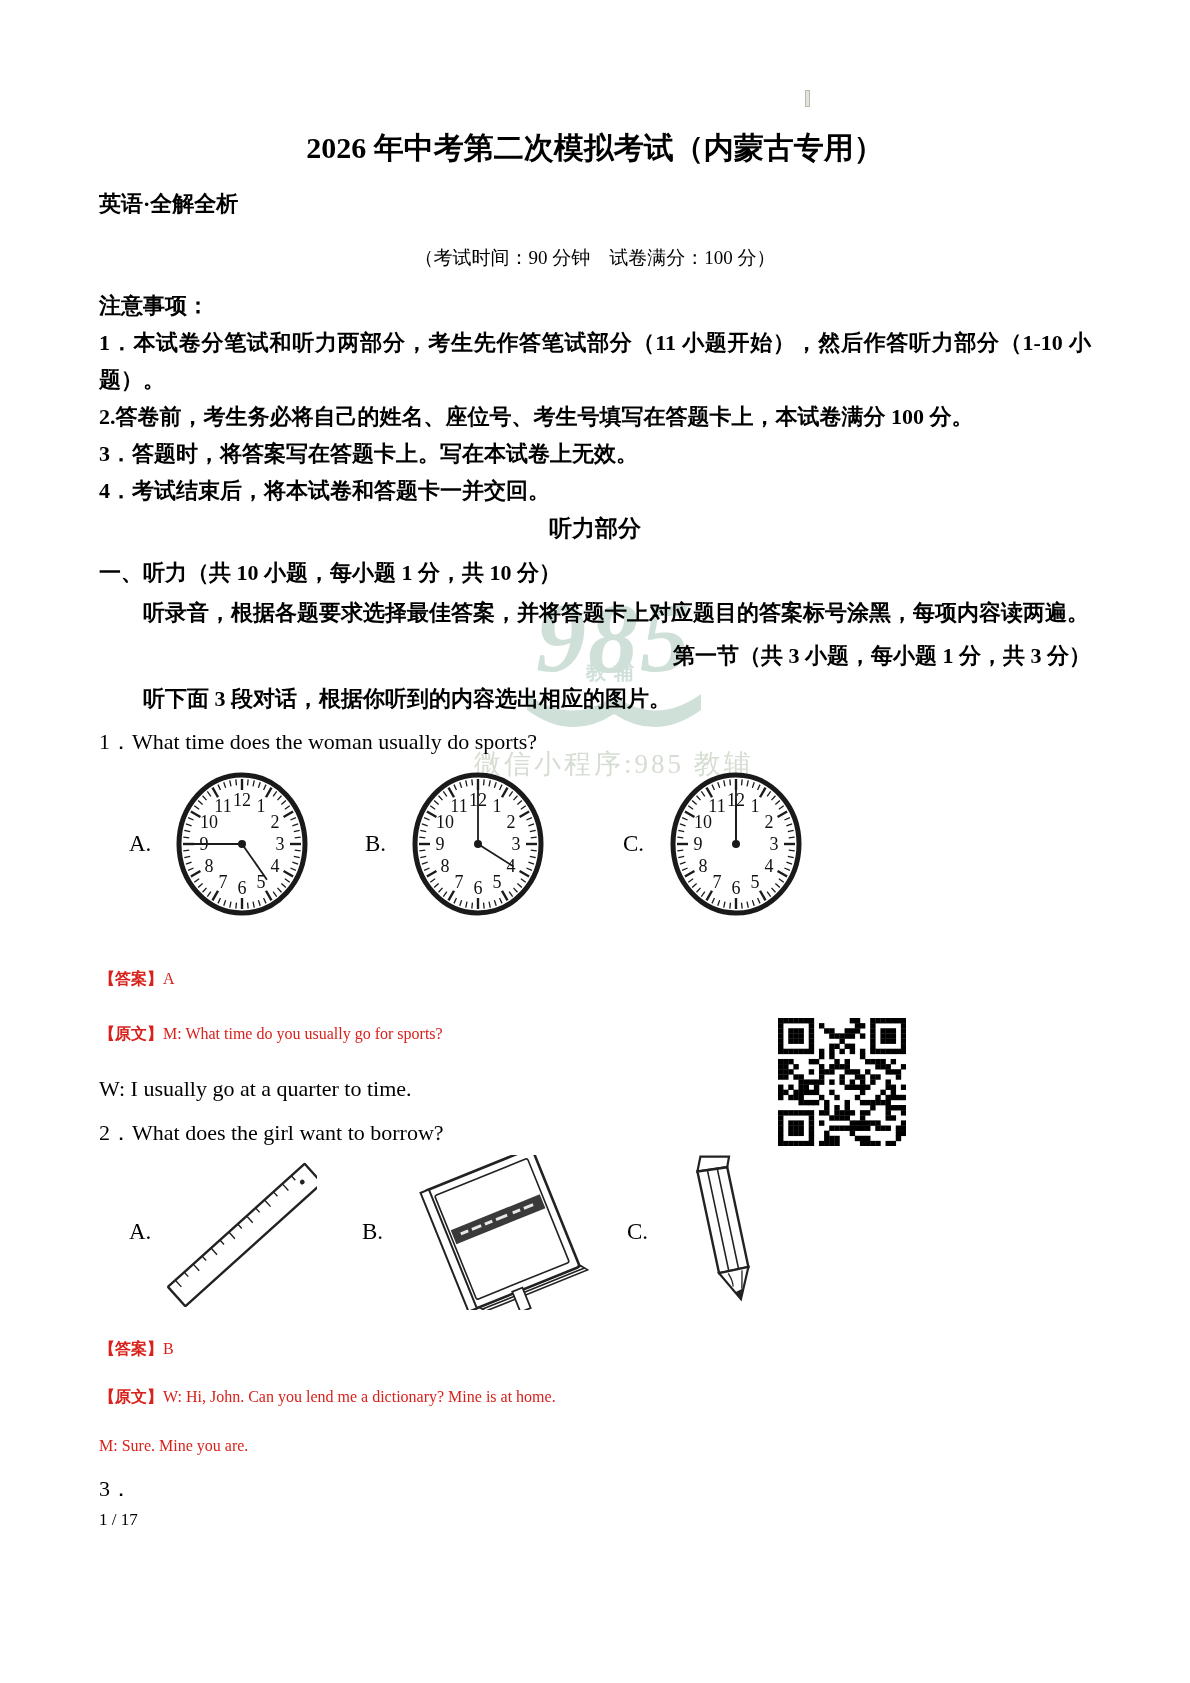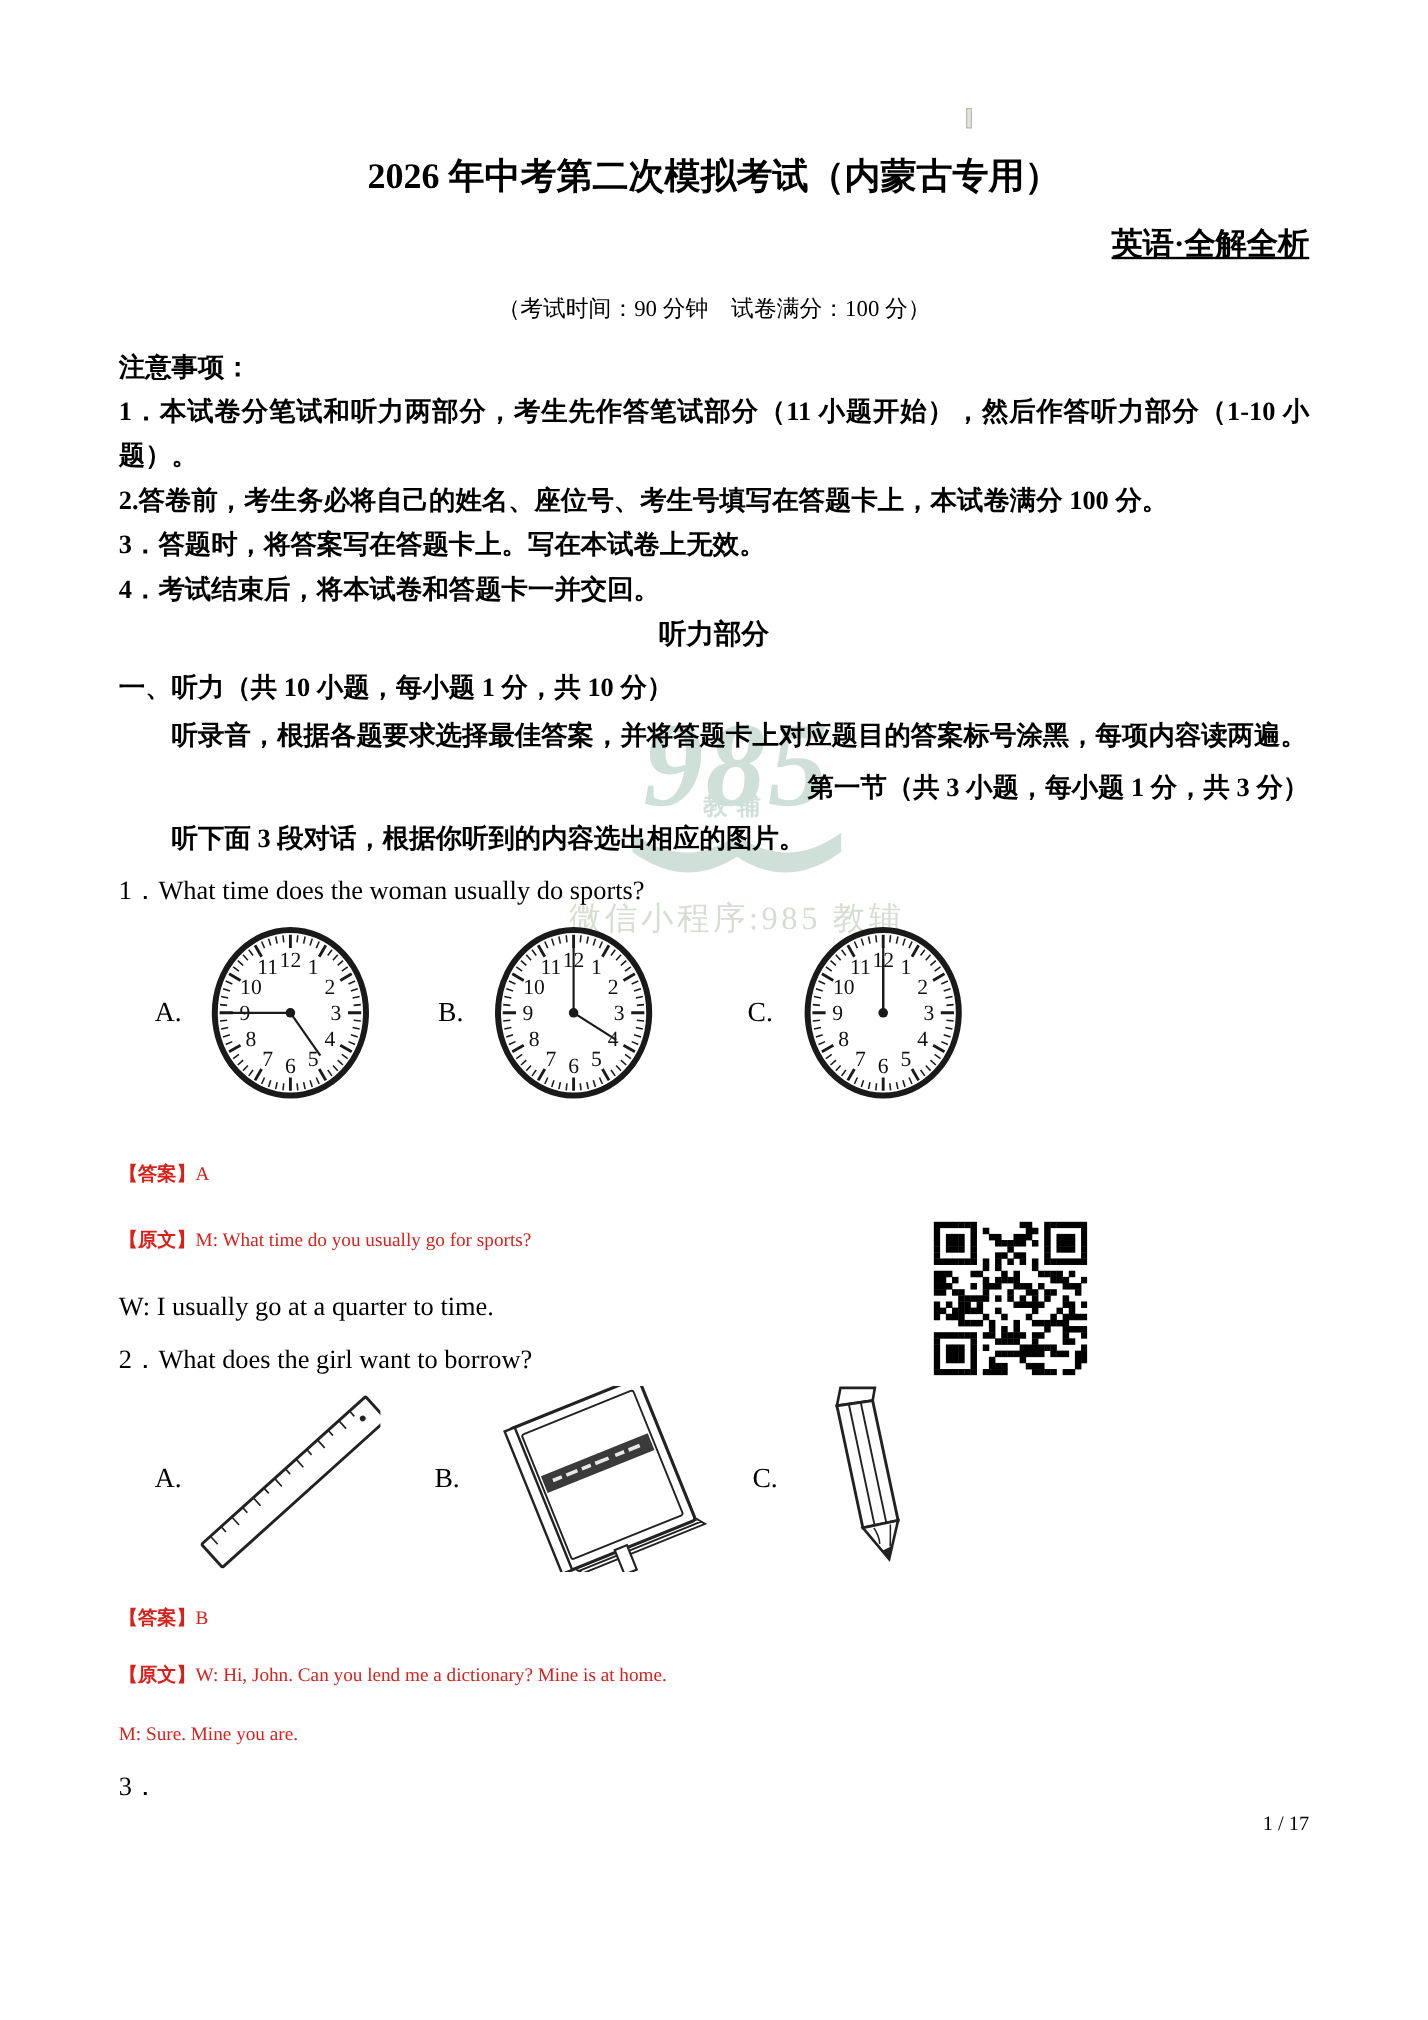--- a/index.html
+++ b/index.html
@@ -16,21 +16,21 @@
   .wm-brand { font-size:100px; font-weight:bold; font-style:italic; letter-spacing:2px; }
   .wm-sub { font-size:20px; font-weight:bold; letter-spacing:8px; margin-top:-26px; }
   .wm-book { margin-top:2px; }
   .wm-caption { font-size:27px; letter-spacing:3px; margin-top:2px; color:var(--wm2,#d6ddd2); white-space:nowrap; }
   .content { position:relative; z-index:1; padding:0 99px; }
   .cursor-artifact {
     position:absolute; left:805px; top:90px; width:5px; height:17px;
     background:#e4e4de; border:1px solid #b9b9ae; z-index:2;
   }
   .title   { margin-top:130px; text-align:center; font-size:30px; font-weight:bold; line-height:36px; }
-  .subtitle{ margin-top:22px;  text-align:right; font-size:26px; font-weight:bold; line-height:32px;text-decoration:underline; }
+  .subtitle{ margin-top:22px;  text-align:left; font-size:22px; font-weight:bold; line-height:32px; }
   .exam-info{ margin-top:26px; text-align:center; font-size:19px; line-height:24px; }
   .cn  { font-size:22px; font-weight:bold; line-height:37px; text-align:justify; }
   .notices { margin-top:17px; }
   .part-title { margin-top:3px; text-align:center; font-size:23px; font-weight:bold; line-height:33px; }
   .sec-title  { margin-top:9px; font-size:22px; font-weight:bold; line-height:37px; }
   .instr      { font-size:22px; font-weight:bold; line-height:43px; text-indent:2em; text-align:justify; }
   .sub-title  { font-size:22px; font-weight:bold; line-height:43px;text-align:right; }
   .en  { font-size:22px; line-height:43px; }
   .line36 { line-height:36px; }
   .red { color:var(--red,#d9211c); }
@@ -44,21 +44,21 @@
   .item-row { height:158px; margin-top:2px; }
   .item-row .option + .option { margin-left:45px; }
   .item-row .option:nth-child(3) { margin-left:22px; }
   .ans1 { margin-top:36px; }
   .src1, .w1 { margin-top:19px; }
   .q2t  { margin-top:8px; }
   .ans2 { margin-top:20px; }
   .src2 { margin-top:12px; }
   .m2   { margin-top:13px; }
   .q3t  { margin-top:7px; }
-  .footer { margin-top:2px; text-align:right; font-size:17px; line-height:22px; }
+  .footer { margin-top:2px; text-align:left; font-size:17px; line-height:22px; }
   .qr { position:absolute; left:778px; top:1018px; z-index:1; }
   svg text { font-family:"Liberation Serif","DejaVu Serif",serif; }
 </style>
 </head>
 <body>
 
 <div class="page">
 
   <div class="cursor-artifact"></div>
 

